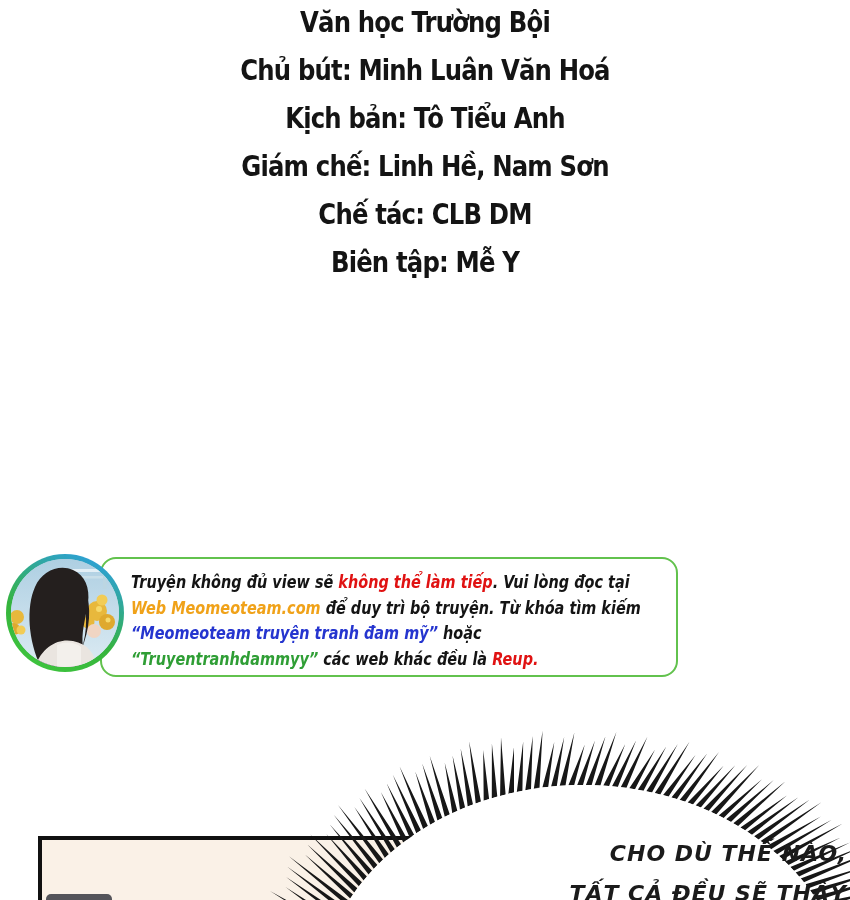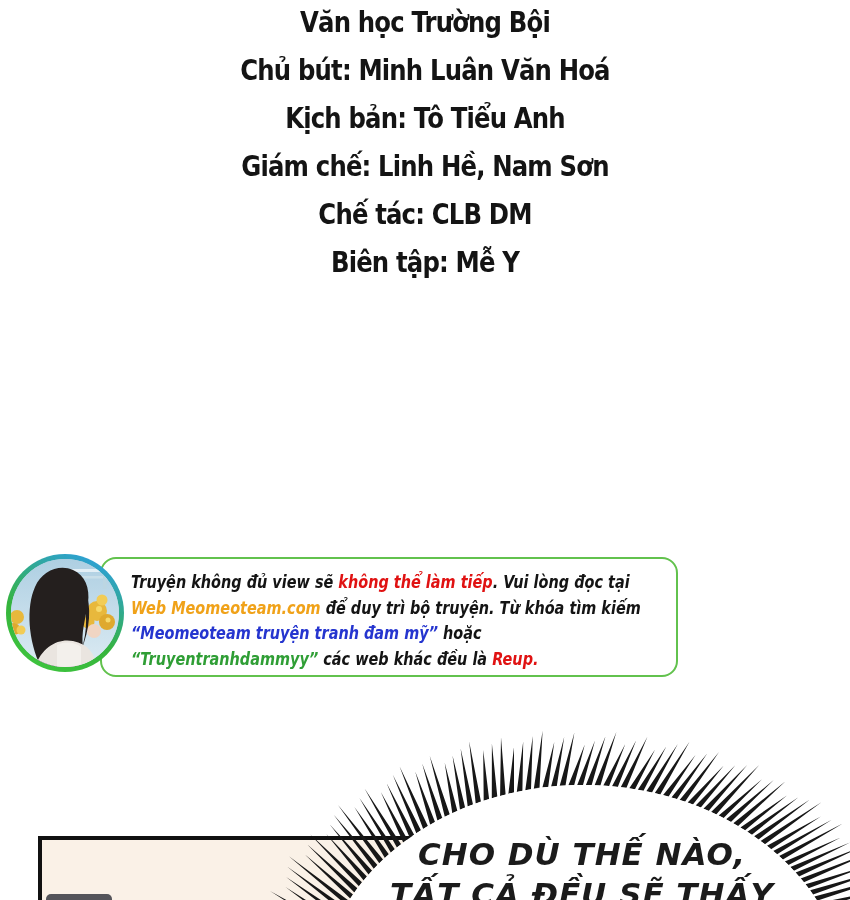--- a/index.html
+++ b/index.html
@@ -49,22 +49,22 @@
     box-sizing:border-box;border:4px solid #111;background:var(--panel-fill,#faf1e7);
   }
   .panel-smudge{
     position:absolute;left:46px;top:894px;width:66px;height:10px;
     background:#54545a;border-radius:5px 5px 0 0;
   }
 
   
   .burst{position:absolute;left:0;top:0;width:850px;height:900px;}
   .bubble-text{
-    position:absolute;left:332px;width:500px;text-align:center;
-    font-weight:bold;font-style:oblique;font-size:31px;line-height:30px;
+    position:absolute;left:347px;width:500px;text-align:right;
+    font-weight:bold;font-style:oblique;font-size:22px;line-height:30px;
     letter-spacing:1px;color:#1b1b1b;white-space:nowrap;
   }
   .bubble-line-1{top:839px;}
   .bubble-line-2{top:879px;}
 </style>
 </head>
 <body style="--ink: #141414; --notice-border: #62c24d; --notice-red: #e01212; --notice-orange: #f0a219; --notice-blue: #2535cf; --notice-green: #2f9e35; --panel-fill: #faf1e7; --ring-top: #2da0d8; --ring-bottom: #41c93e;">
 
 <div class="page">
 

